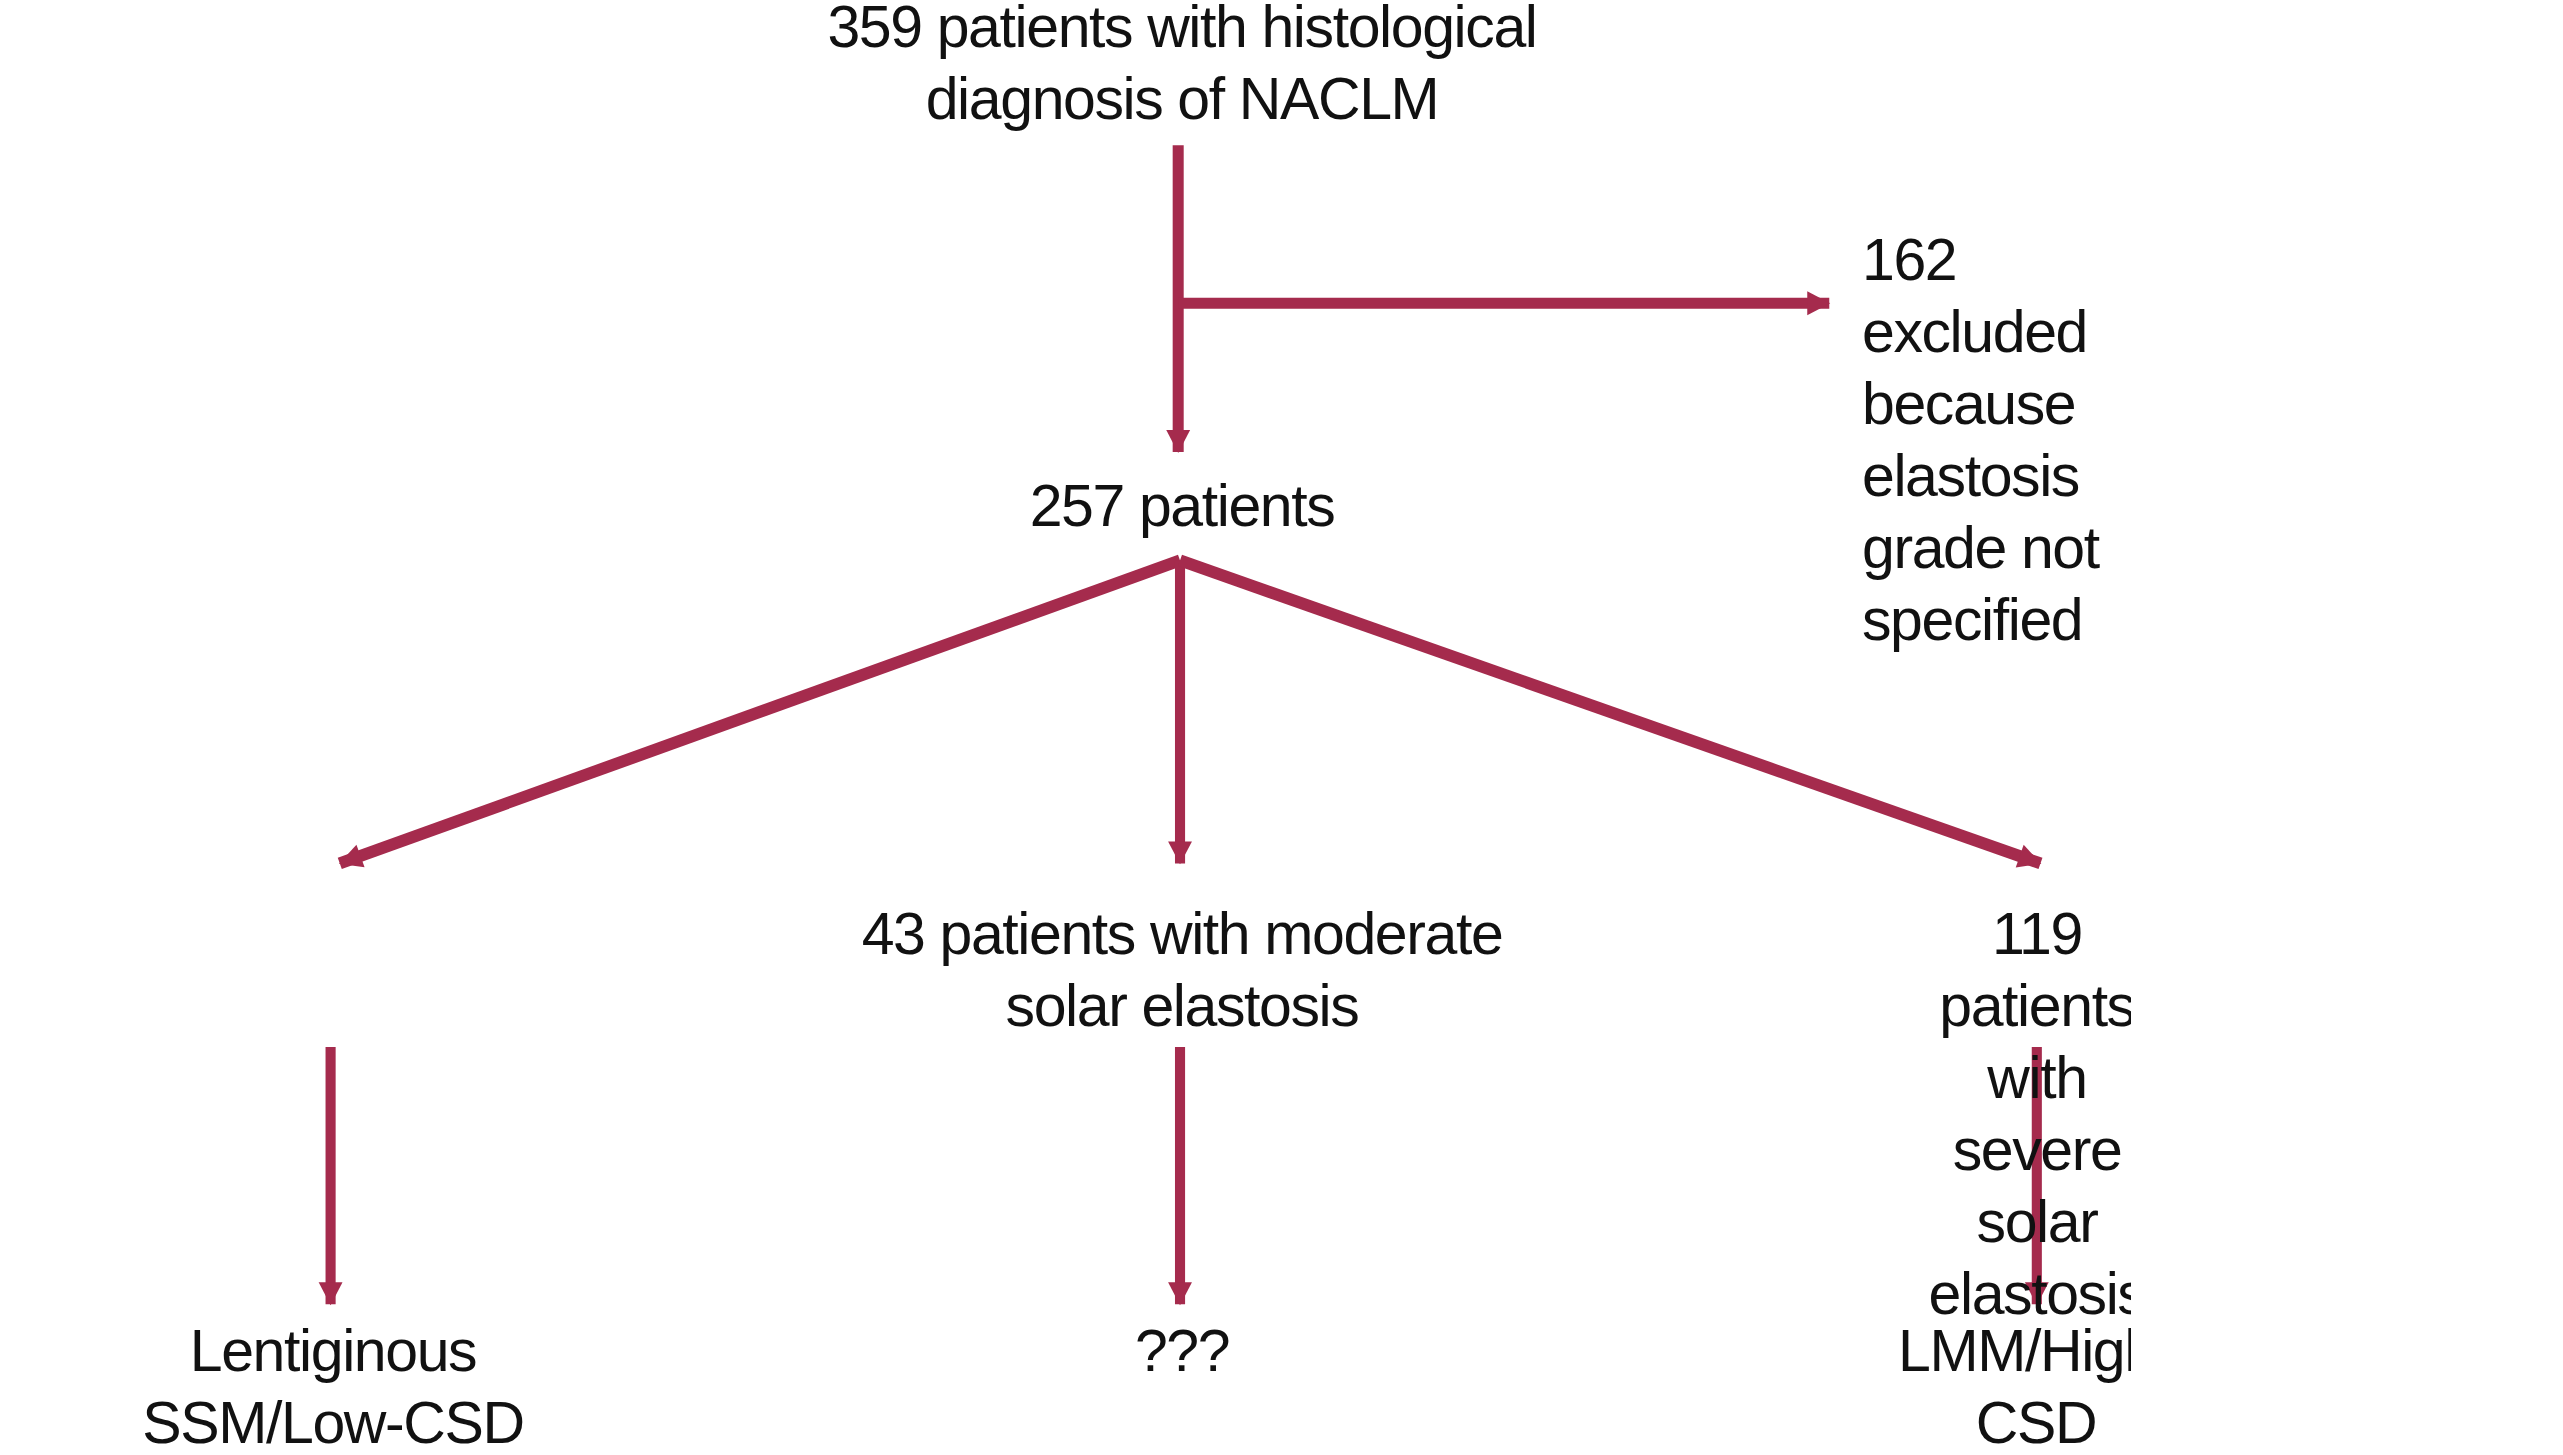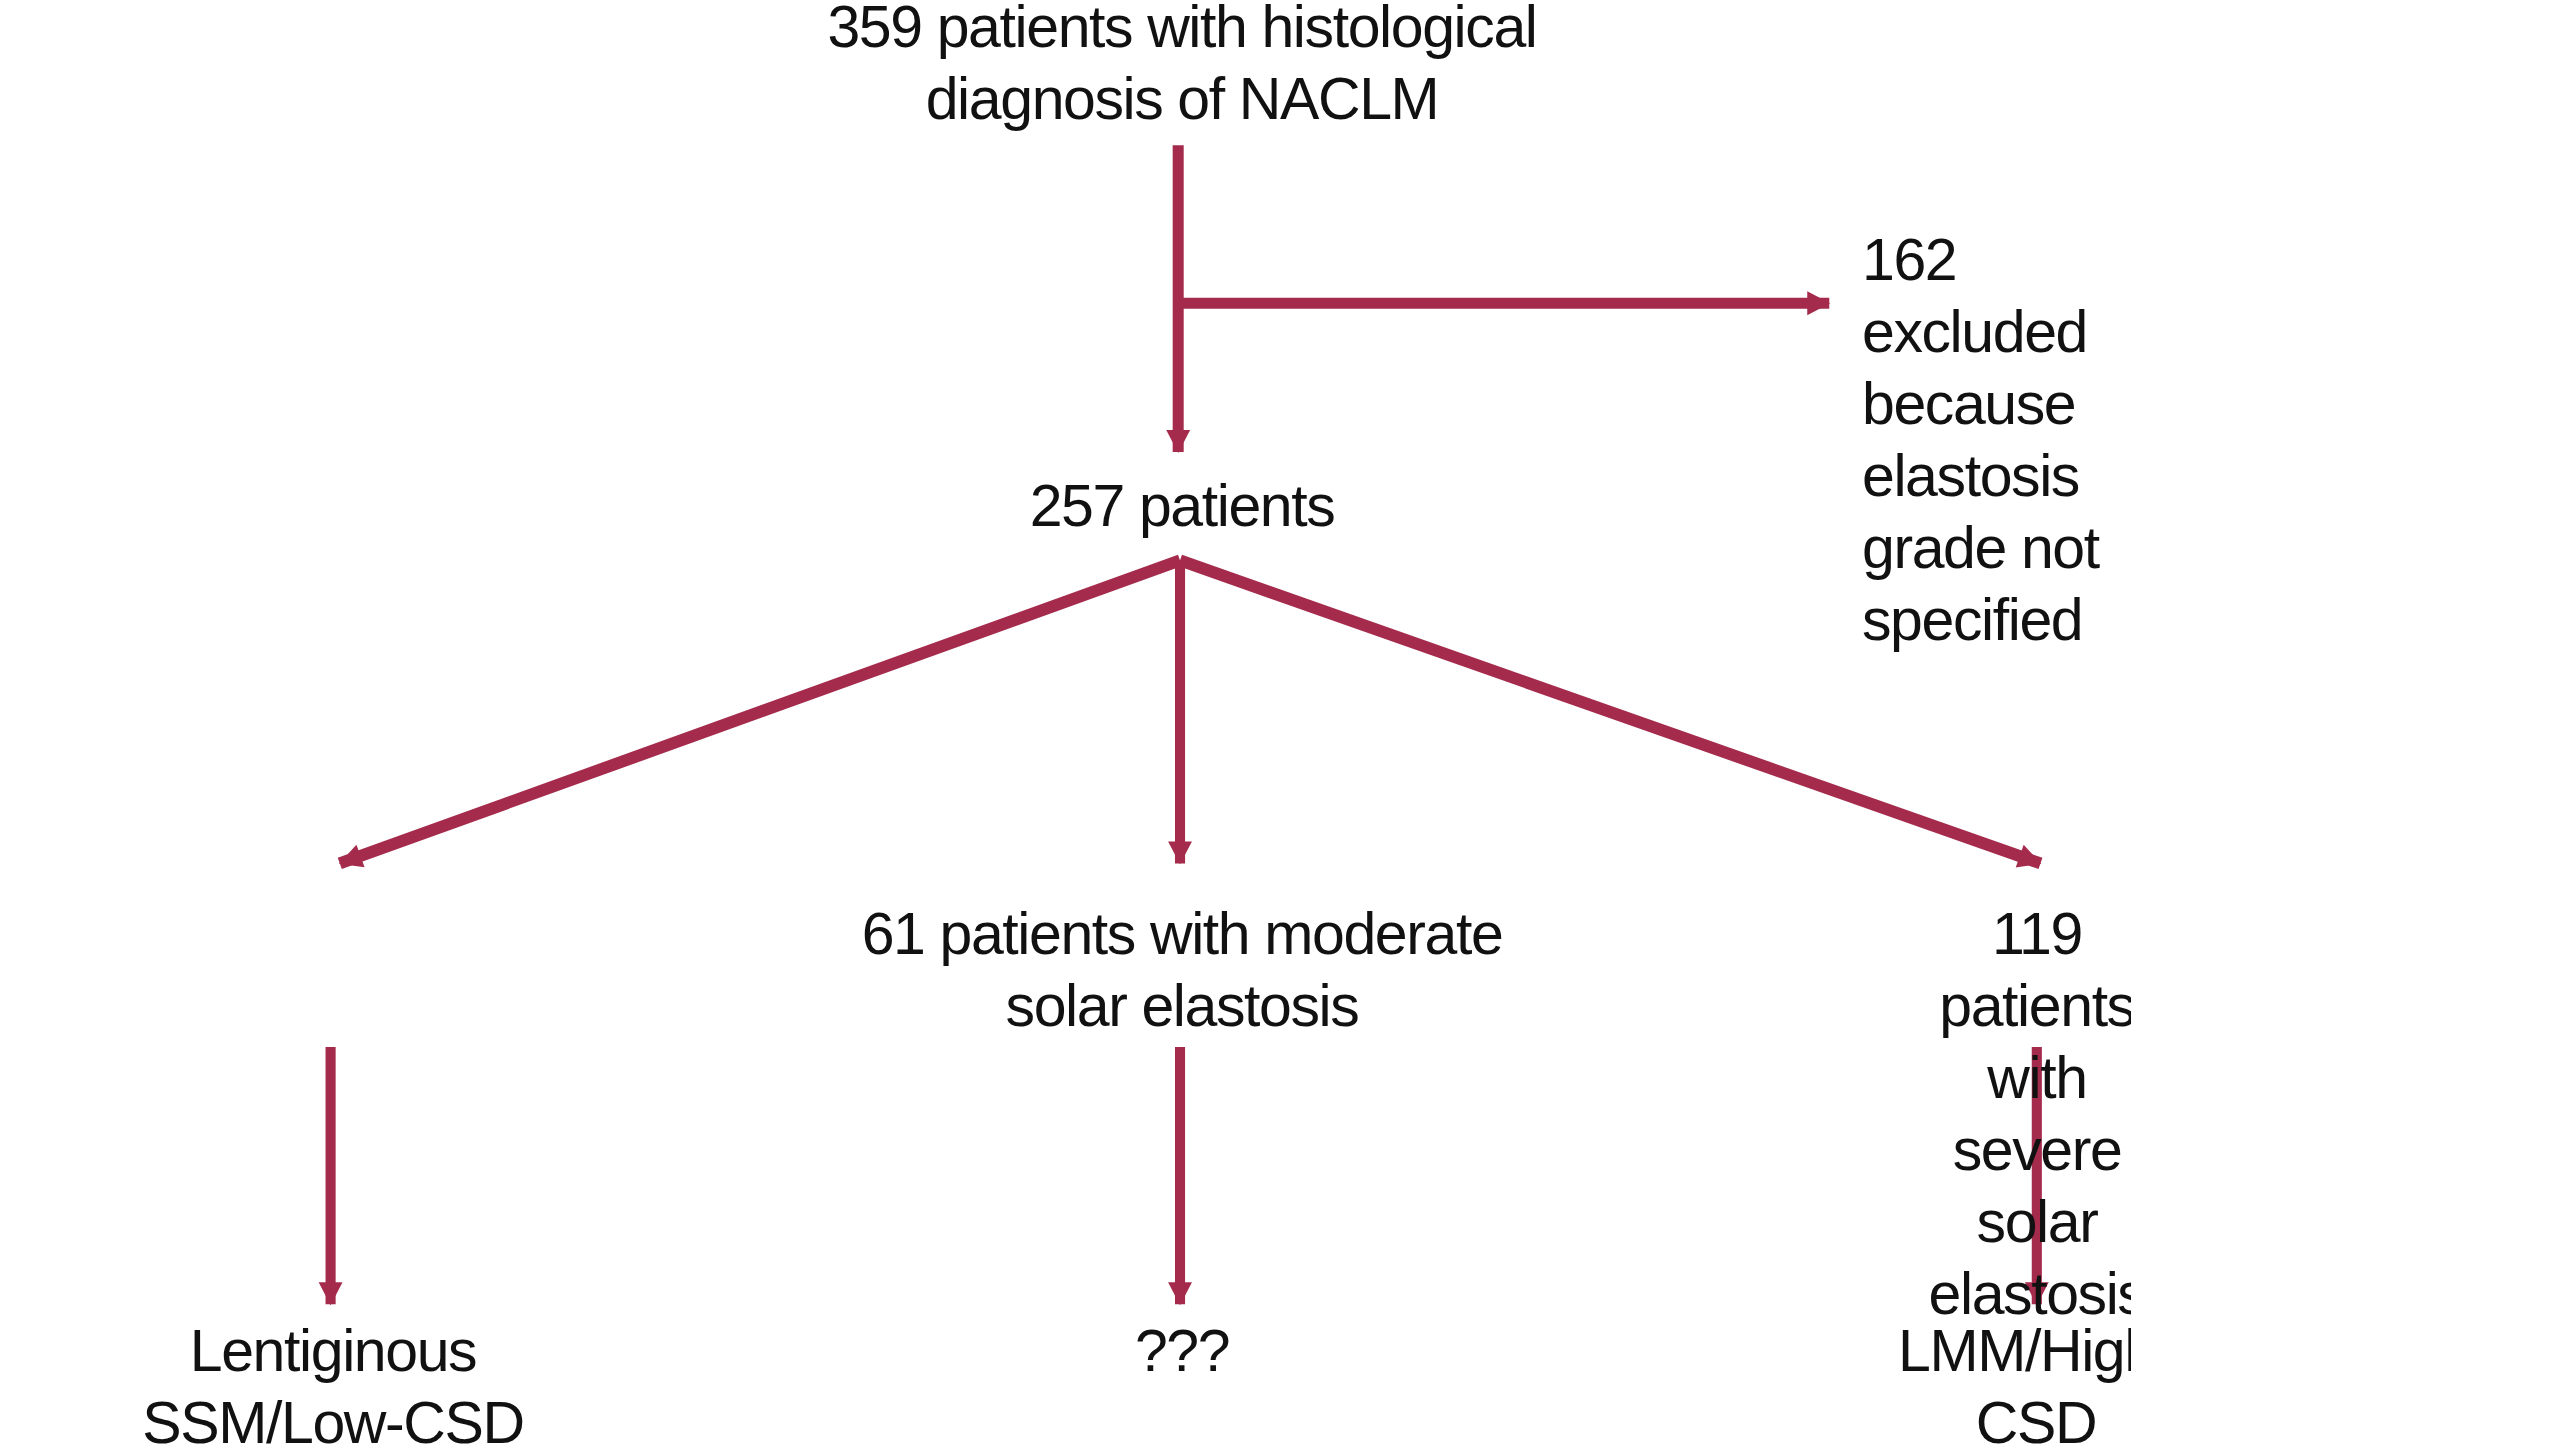--- a/index.html
+++ b/index.html
@@ -71,21 +71,21 @@
 
   <div class="node" style="left:1182px; top:-9.2px;">359 patients with histological
 diagnosis of NACLM</div>
 
   <div class="node left-anchored" style="left:1862px; top:224px;">162 excluded because
 elastosis grade not specified</div>
 
   <div class="node" style="left:1182px; top:470px;">257 patients</div>
 
 
-  <div class="node" style="left:1182px; top:898px;">61 patients with moderate
+  <div class="node" style="left:1182px; top:898px;">43 patients with moderate
 solar elastosis</div>
 
   <div class="node" style="left:2037px; top:898px;">119 patients with severe
 solar elastosis</div>
 
   <div class="node" style="left:333px; top:1315px;">Lentiginous
 SSM/Low-CSD</div>
 
   <div class="node" style="left:1182px; top:1315px;">???</div>
 

